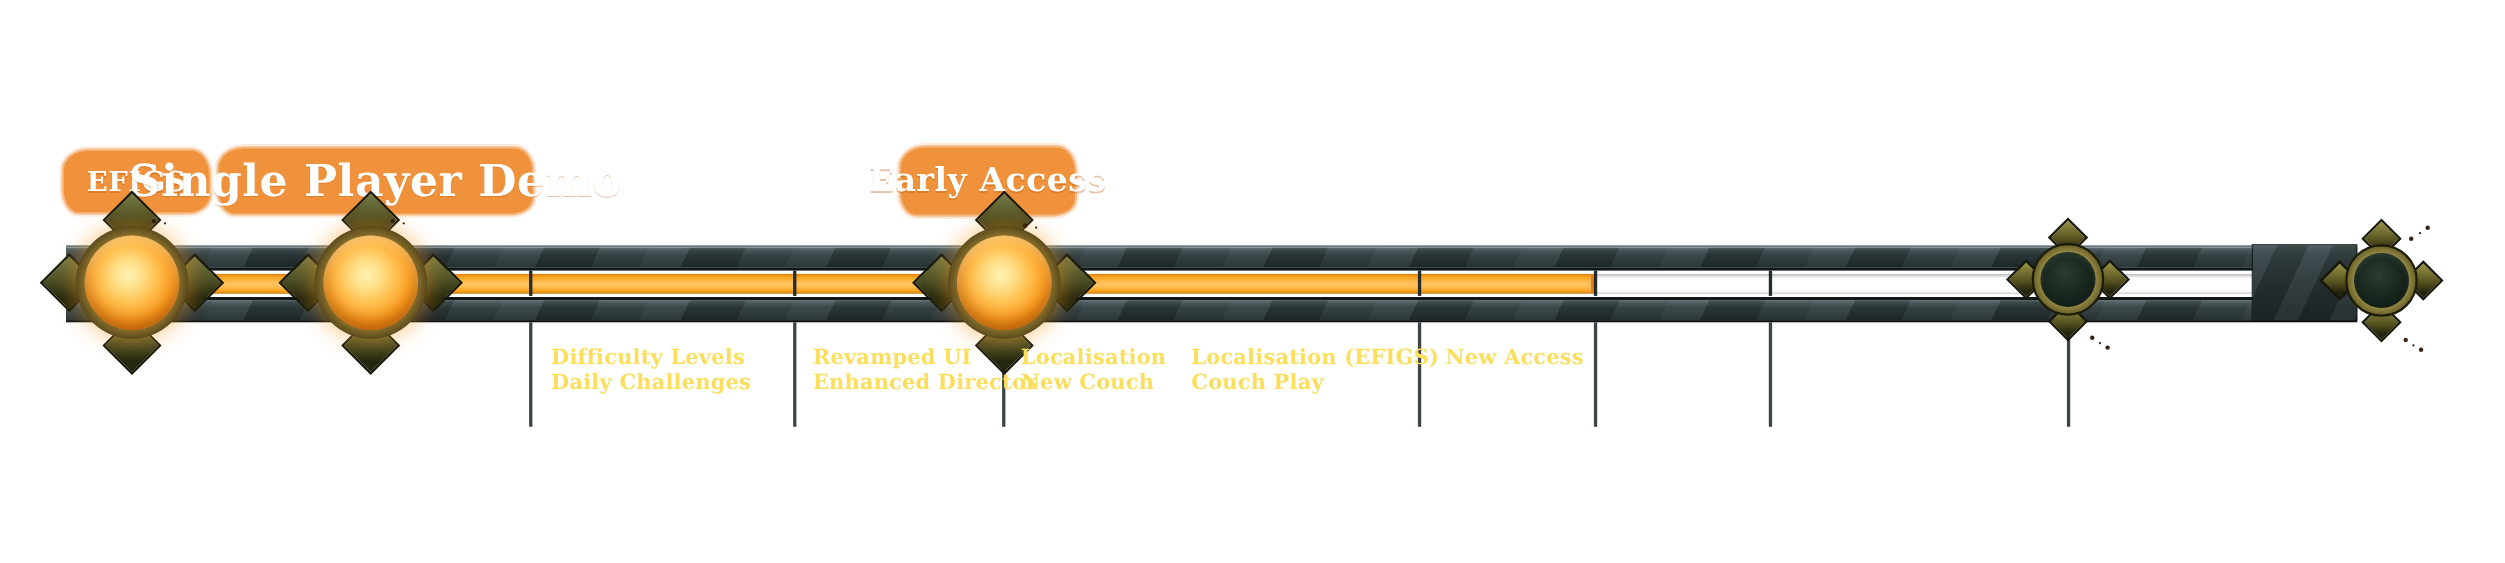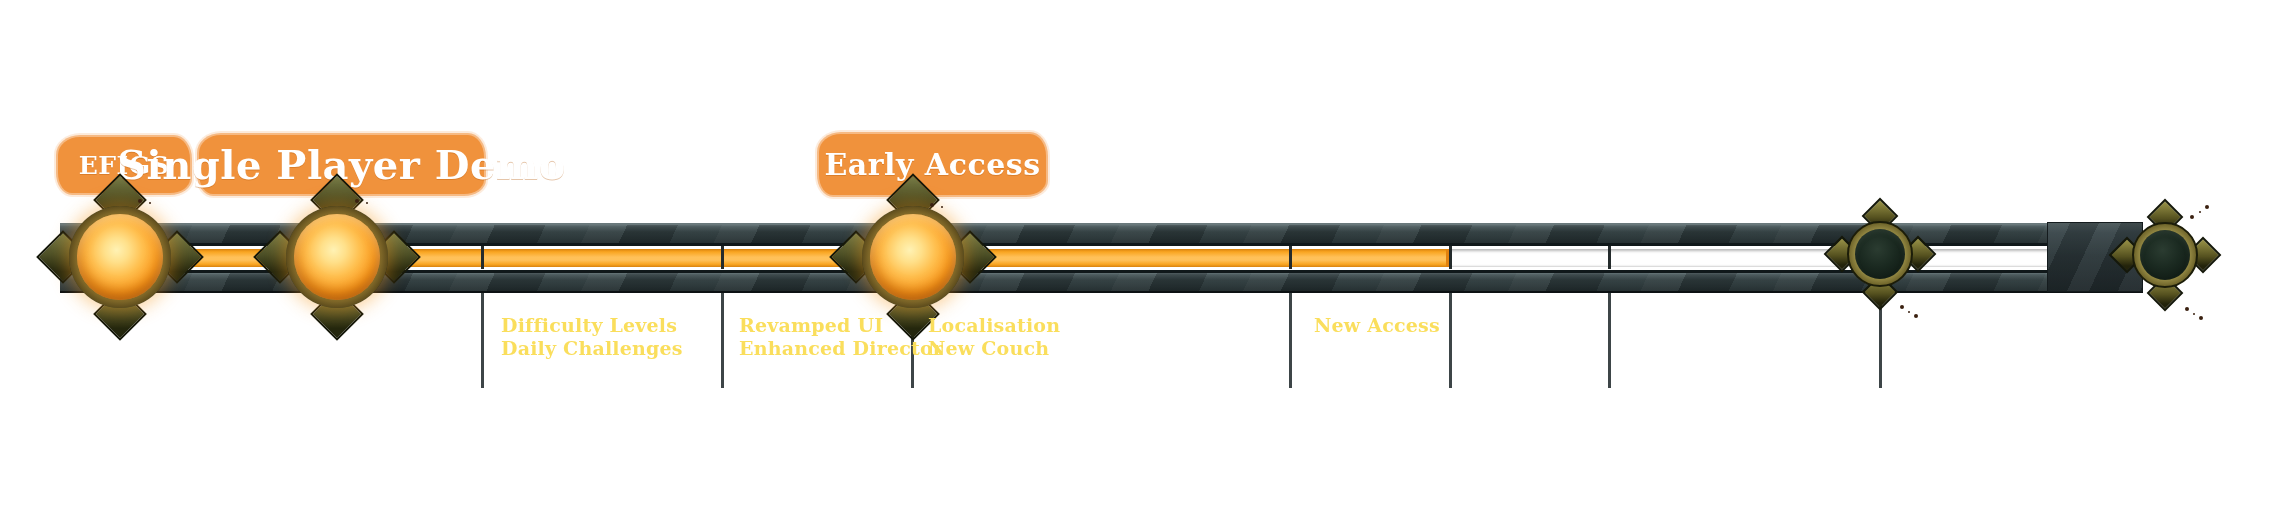--- a/index.html
+++ b/index.html
@@ -83,21 +83,21 @@
 <body>
 
 <div id="stage">
 
   <div class="badge" style="left:58px;top:137px;width:132px;height:56px;font-size:25px;">
     <span class="btxt">EFIGS</span>
   </div>
   <div class="badge" style="left:199px;top:135px;width:285px;height:59px;font-size:40px;">
     <span class="btxt">Single Player Demo</span>
   </div>
-  <div class="badge" style="left:819px;top:134px;width:227px;height:61px;font-size:30px;">
+  <div class="badge" style="left:819px;top:134px;width:158px;height:61px;font-size:30px;">
     <span class="btxt">Early Access</span>
   </div>
 
   <div class="bar">
     <div class="rail top"></div>
     <div class="channel">
       <div class="fill"></div>
     </div>
     <div class="rail bottom"></div>
     <div class="endcap"></div>
@@ -176,18 +176,22 @@
     <div>Enhanced Director</div>
   </div>
   <div class="feature" style="left:501px;">
     <div>Difficulty Levels</div>
     <div>Daily Challenges</div>
   </div>
   <div class="feature" style="left:928px;">
     <div>Localisation</div>
     <div>New Couch</div>
   </div>
+  <div class="feature" style="left:1083px;">
+    <div>Localisation (EFIGS)</div>
+    <div>Couch Play</div>
+  </div>
   <div class="feature" style="left:1314px;">
     <div>New Access</div>
     <div></div>
   </div>
 
 </div>
 
 </body></html>

